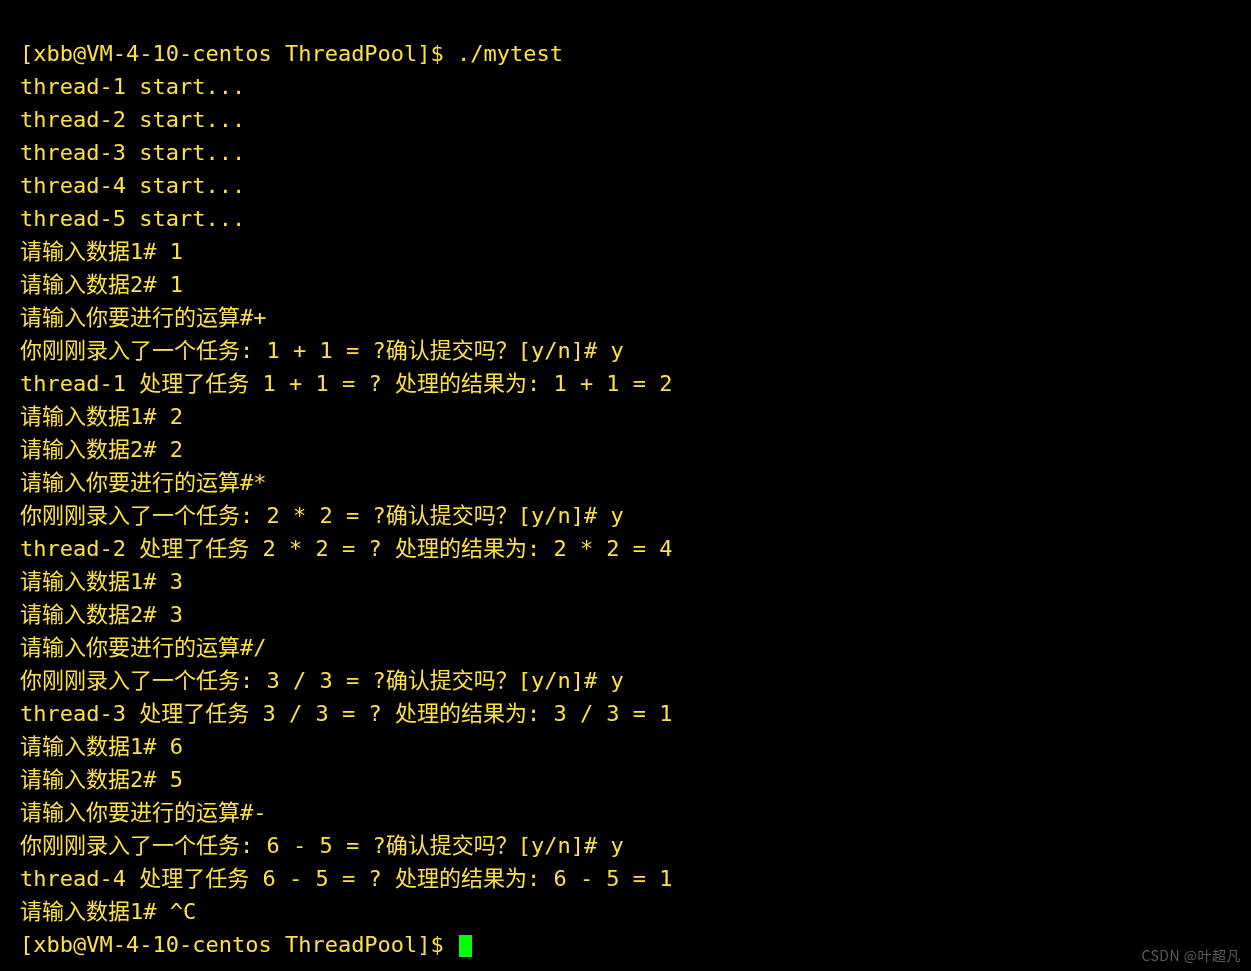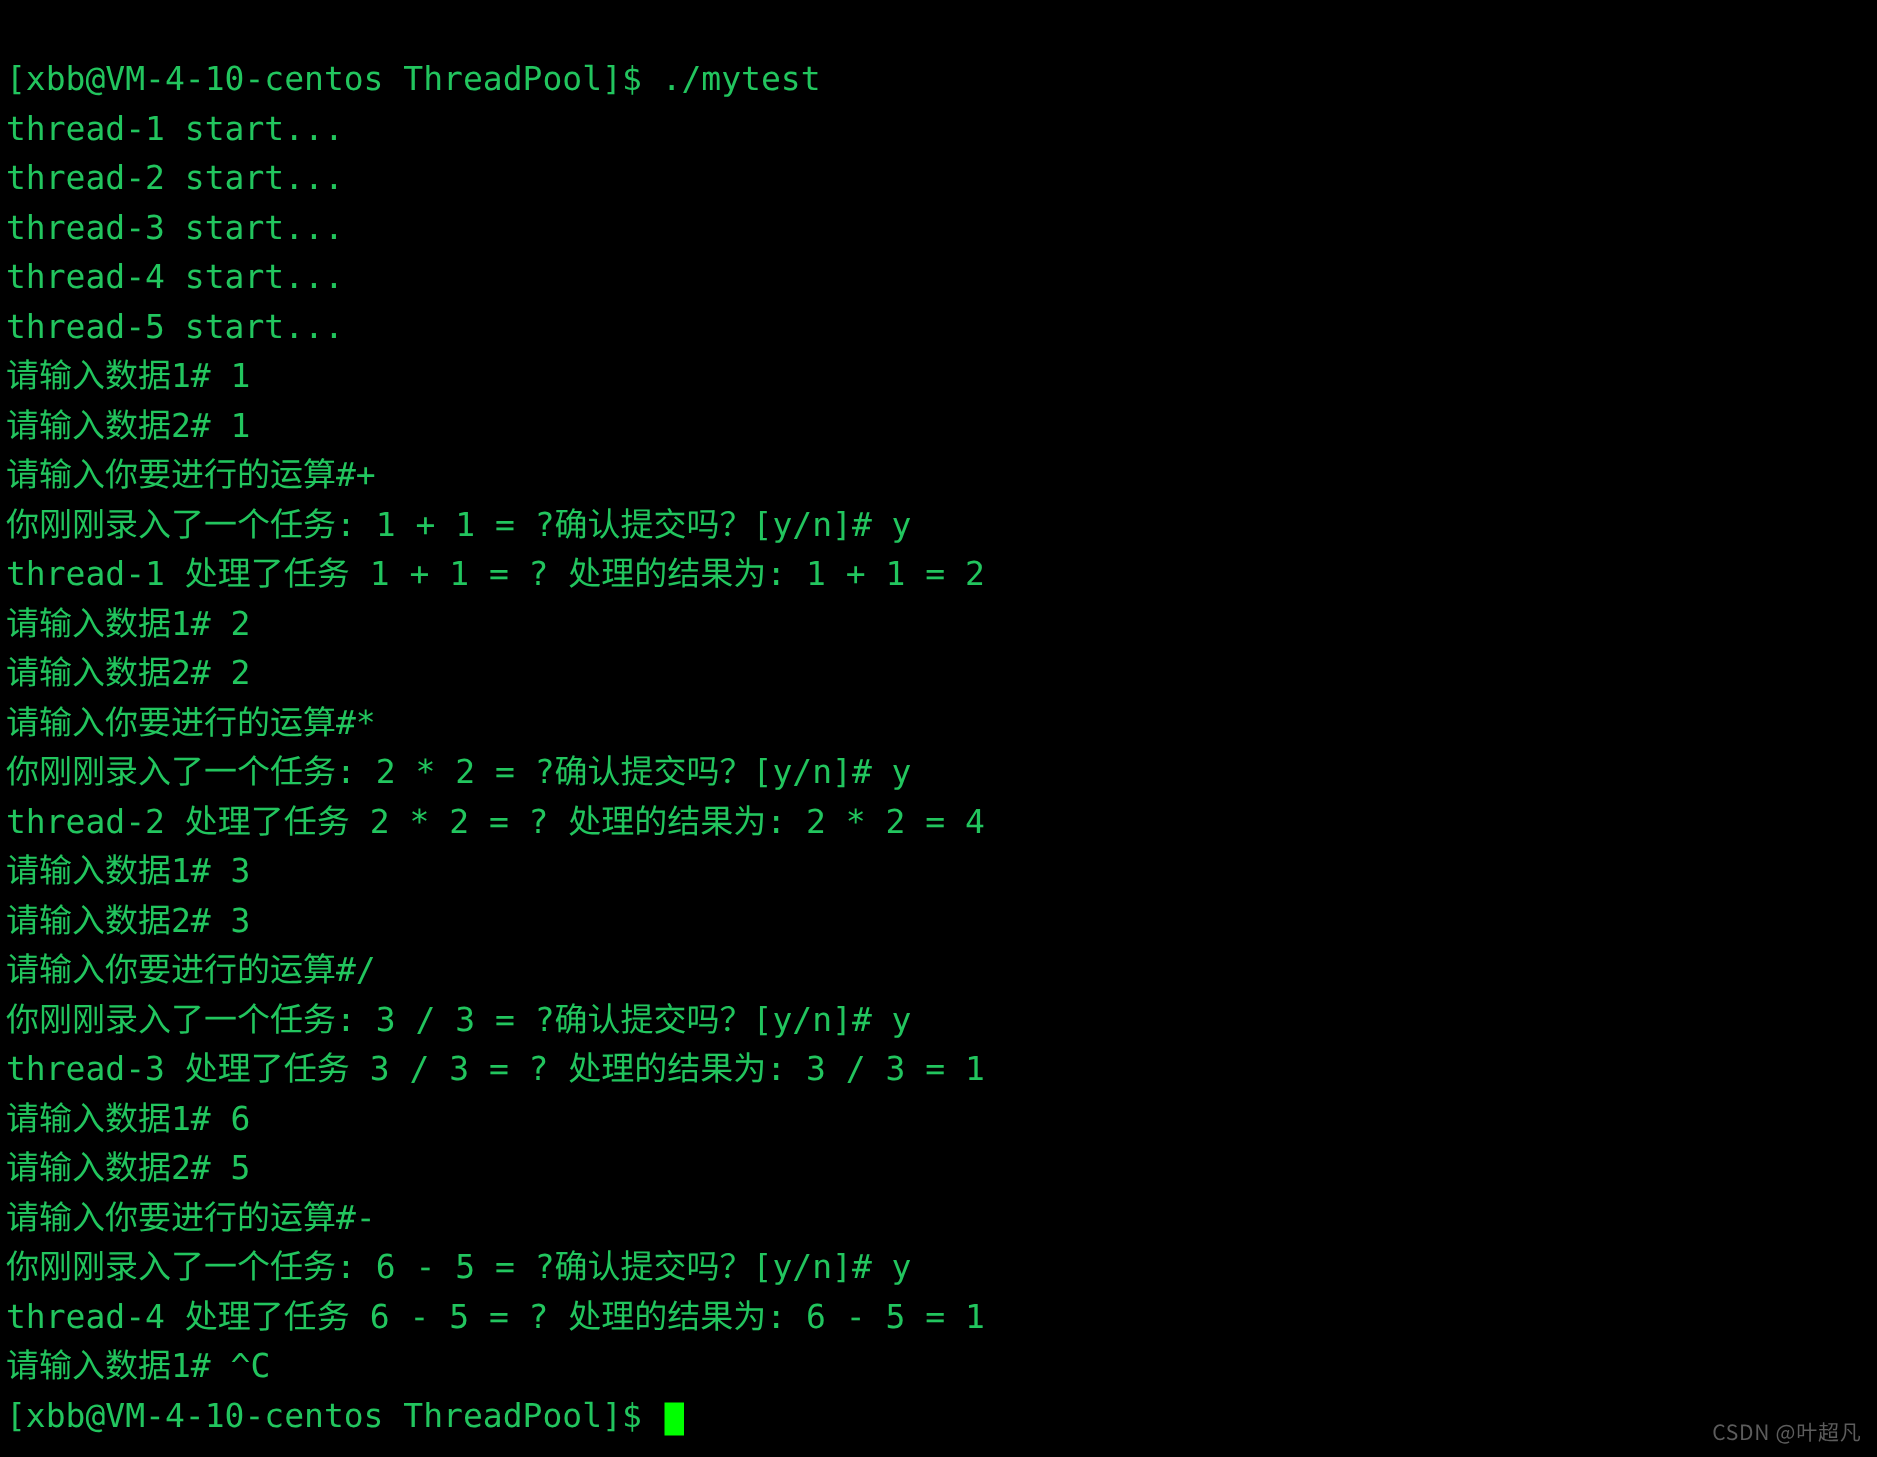--- a/index.html
+++ b/index.html
@@ -7,23 +7,23 @@
     padding:0;
     background:#000;
     width:1251px;
     height:971px;
     overflow:hidden;
   }
   .terminal{
     font-family:"DejaVu Sans Mono","Noto Sans Mono CJK SC","WenQuanYi Micro Hei Mono","Microsoft YaHei",monospace;
     font-size:22px;
     line-height:33px;
-    color:#22c55e;
+    color:#fde047;
     white-space:pre;
-    padding:4px 4px;
+    padding:4px 20px;
   }
   .cursor{
     display:inline-block;
     width:13px;
     height:22px;
     background:#00ff00;
     vertical-align:text-bottom;
     margin-left:2px;
   }
   .watermark{

